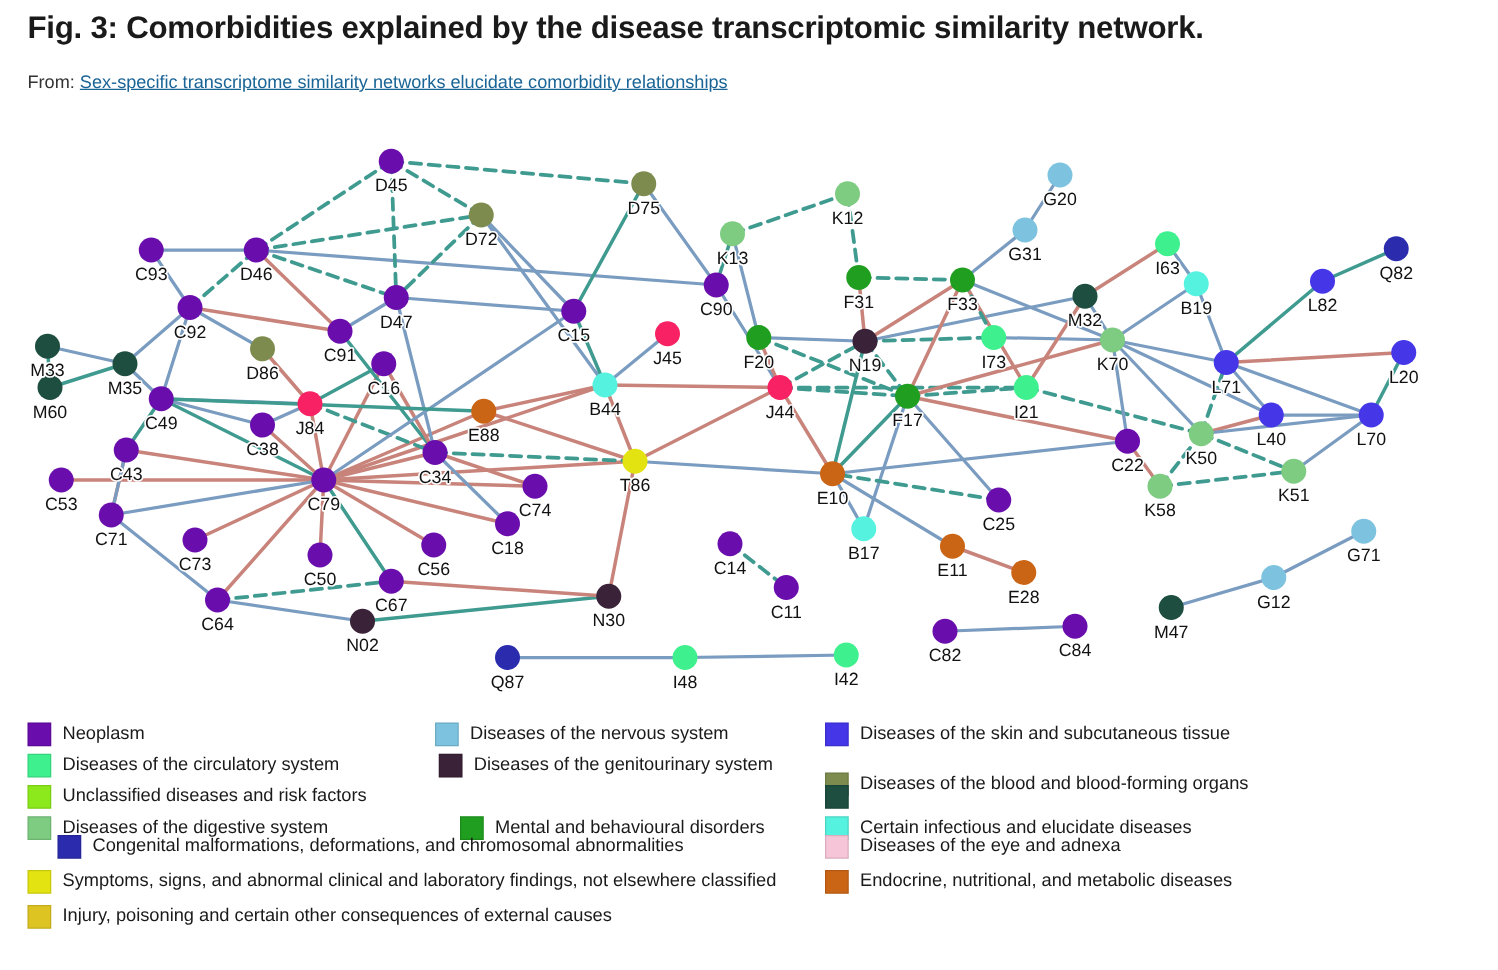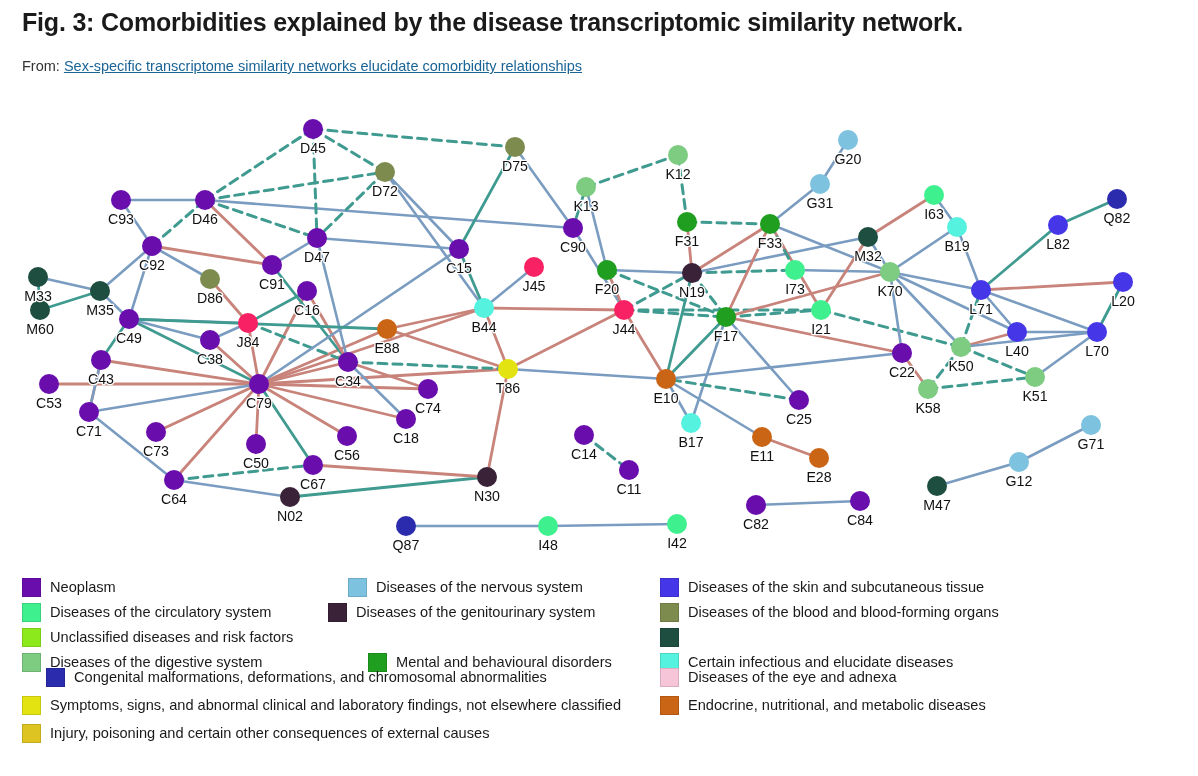--- a/index.html
+++ b/index.html
@@ -364,33 +364,33 @@
       <span class="lg-tx">Unclassified diseases and risk factors</span>
     </div>
     <div class="lg-item" style="left: 22px; top: 83px;">
       <span class="lg-sw" style="background: rgb(126, 203, 130);"></span>
       <span class="lg-tx">Diseases of the digestive system</span>
     </div>
     <div class="lg-item" style="left: 348px; top: 8px;">
       <span class="lg-sw" style="background: rgb(125, 194, 222);"></span>
       <span class="lg-tx">Diseases of the nervous system</span>
     </div>
-    <div class="lg-item" style="left: 328px; top: 33px;">
+    <div class="lg-item" style="left: 351px; top: 33px;">
       <span class="lg-sw" style="background: rgb(58, 34, 56);"></span>
       <span class="lg-tx">Diseases of the genitourinary system</span>
     </div>
     <div class="lg-item" style="left: 368px; top: 83px;">
       <span class="lg-sw" style="background: rgb(31, 158, 31);"></span>
       <span class="lg-tx">Mental and behavioural disorders</span>
     </div>
     <div class="lg-item" style="left: 660px; top: 8px;">
       <span class="lg-sw" style="background: rgb(69, 54, 232);"></span>
       <span class="lg-tx">Diseases of the skin and subcutaneous tissue</span>
     </div>
-    <div class="lg-item" style="left: 660px; top: 33px; justify-content: space-between;">
+    <div class="lg-item" style="left: 660px; top: 48px; justify-content: space-between;">
       <span class="lg-sw" style="background: rgb(125, 140, 78);"></span>
       <span class="lg-tx">Diseases of the blood and blood-forming organs</span>
     </div>
     <div class="lg-item" style="left: 660px; top: 58px;">
       <span class="lg-sw" style="background: rgb(29, 78, 64);"></span>
     </div>
     <div class="lg-item" style="left: 660px; top: 83px;">
       <span class="lg-sw" style="background: rgb(85, 242, 224);"></span>
       <span class="lg-tx">Certain infectious and elucidate diseases</span>
     </div>

